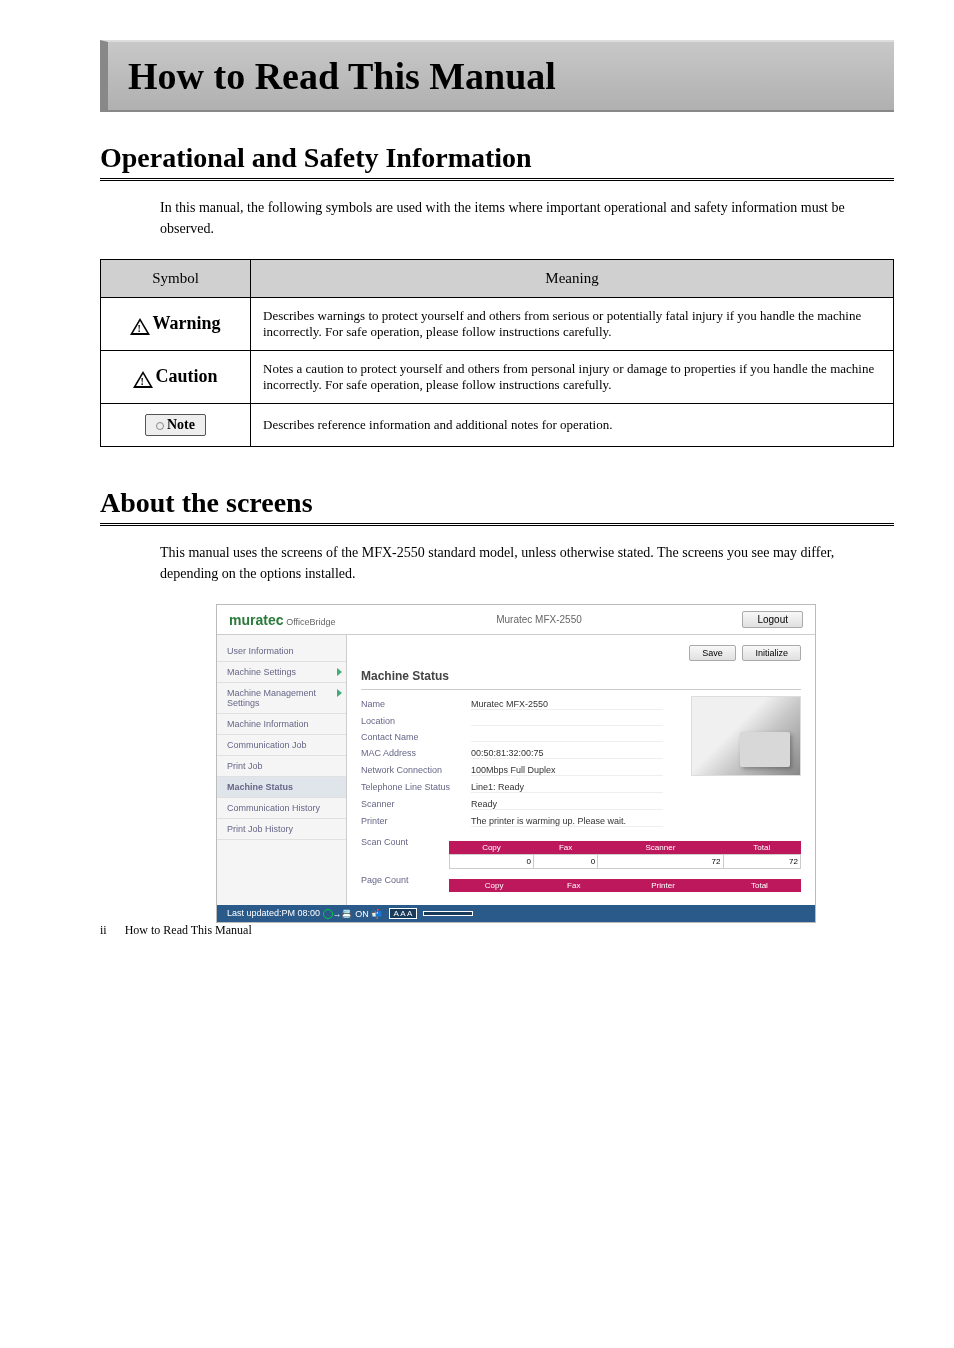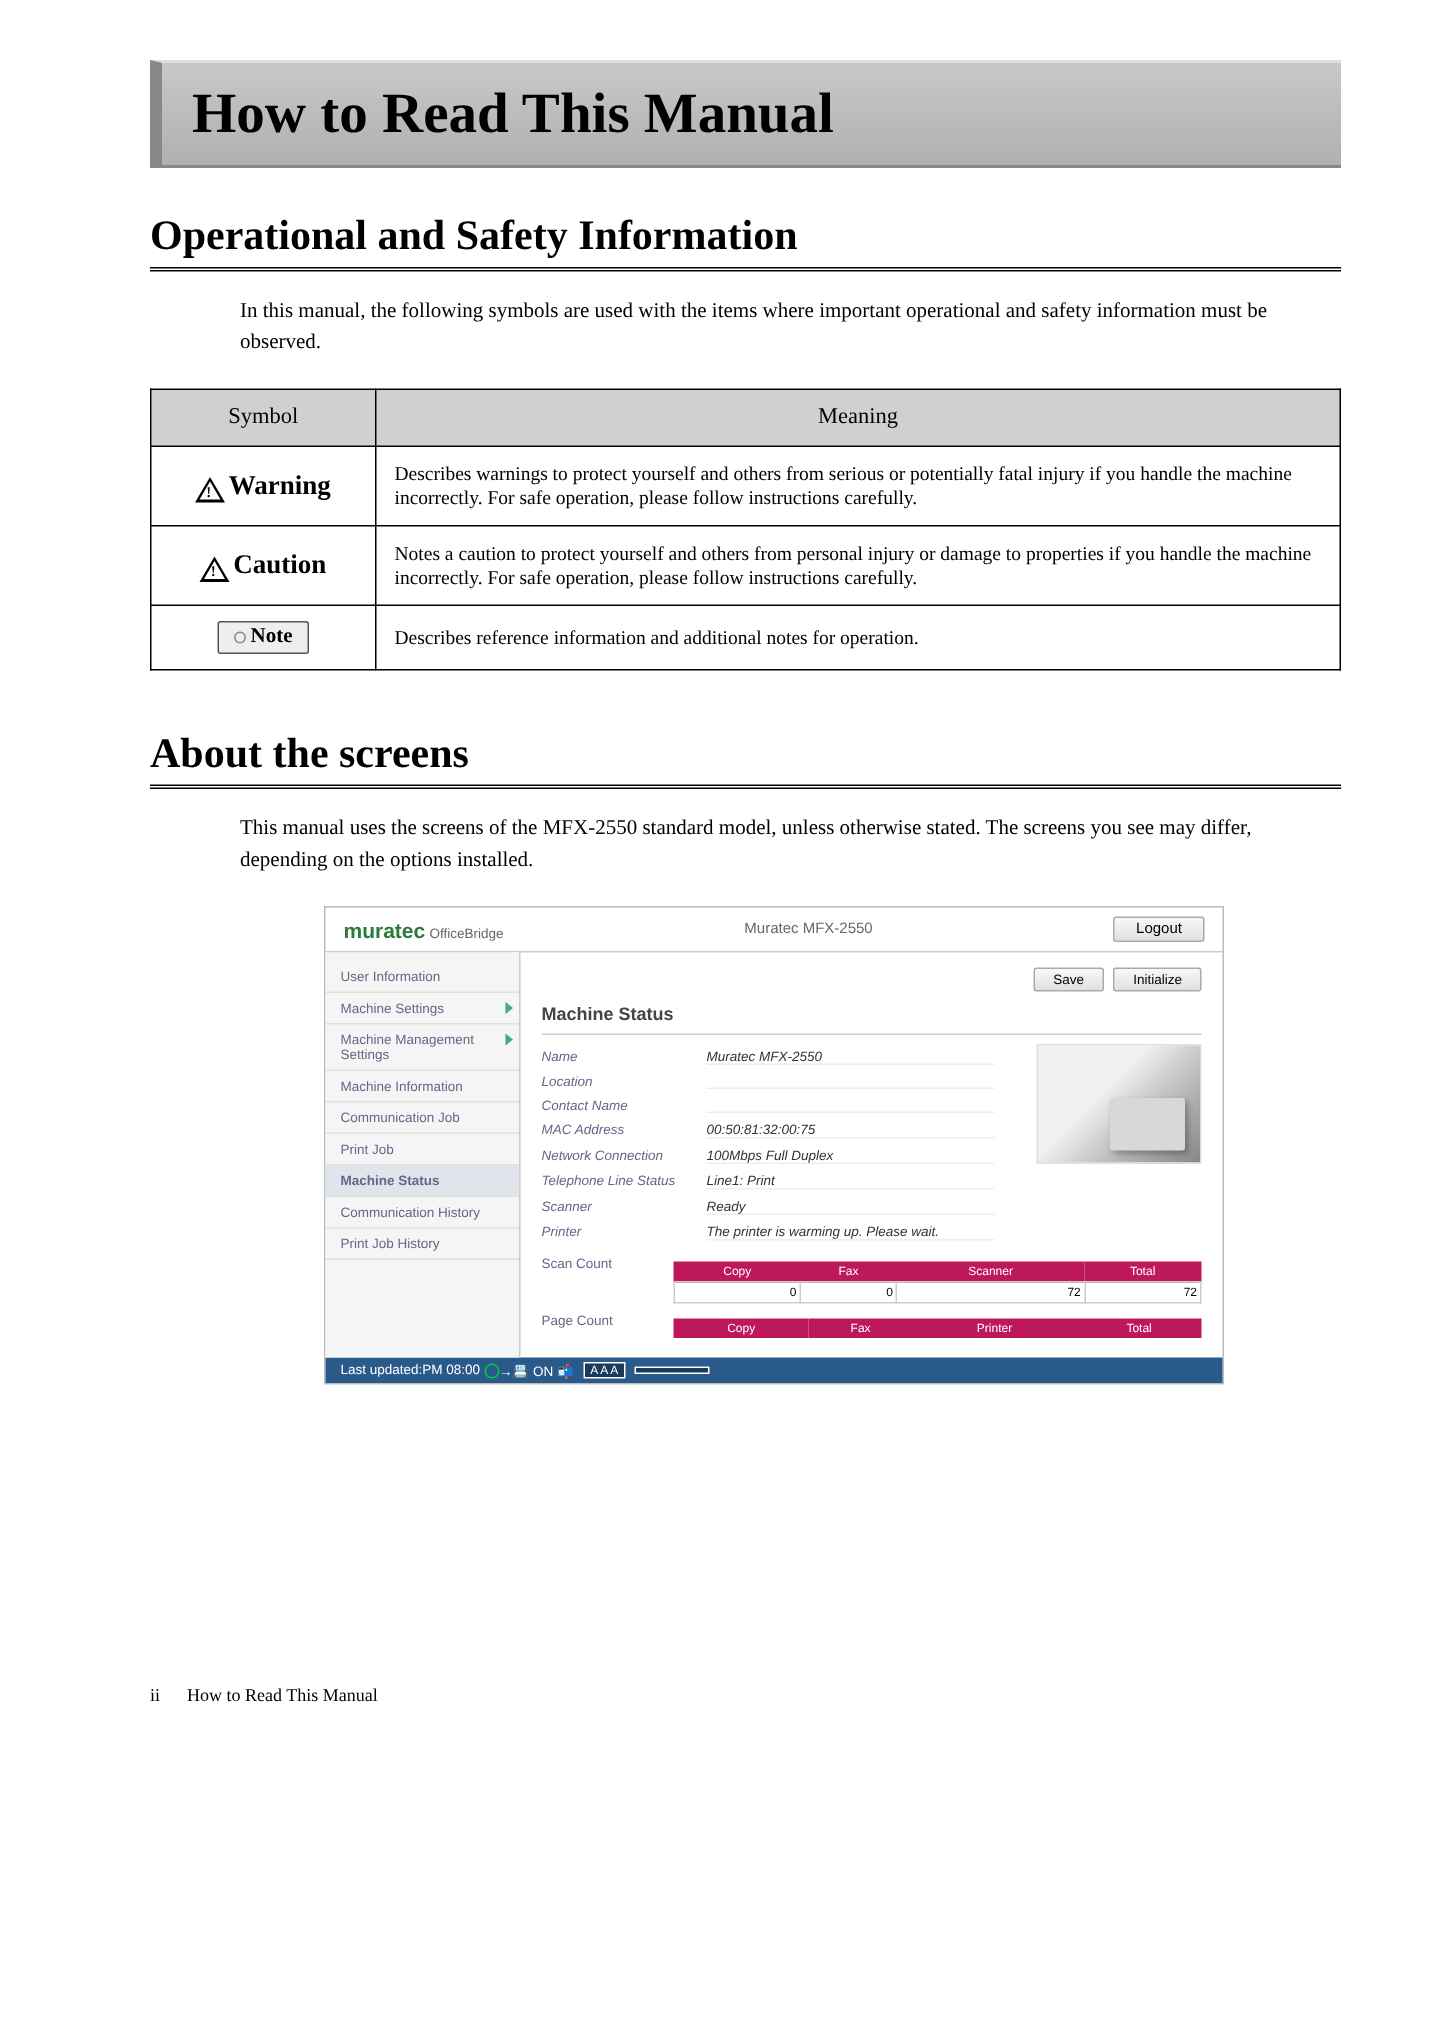--- a/index.html
+++ b/index.html
@@ -217,21 +217,20 @@
       margin-bottom: 6px;
     }
     .sh-hr {
       border: none;
       border-top: 1px solid #ccc;
       margin-bottom: 6px;
     }
     .sh-status-grid {
       display: flex;
       gap: 28px;
-      font-style: italic;
     }
     .sh-status-left {
       flex: 1;
     }
     .sh-row {
       display: flex;
       padding: 3px 0;
       font-size: 9px;
     }
     .sh-label {
@@ -308,21 +307,20 @@
     .refresh-icon {
       display: inline-block;
       width: 10px;
       height: 10px;
       border: 1px solid #0c4;
       border-radius: 50%;
       position: relative;
       vertical-align: middle;
     }
     .footer-wrap {
-      margin-top: 200px;
       font-size: 12px;
       font-family: Georgia, serif;
     }
   </style>
 </head>
 <body>
 
 <div class="title-banner">
   <h1>How to Read This Manual</h1>
 </div>
@@ -409,21 +407,21 @@
           <div class="sh-row">
               <span class="sh-label">MAC Address</span>
               <span class="sh-value">00:50:81:32:00:75</span>
             </div>
           <div class="sh-row">
               <span class="sh-label">Network Connection</span>
               <span class="sh-value">100Mbps   Full Duplex</span>
             </div>
           <div class="sh-row">
               <span class="sh-label">Telephone Line Status</span>
-              <span class="sh-value">Line1: Print</span>
+              <span class="sh-value">Line1: Ready</span>
             </div>
           <div class="sh-row">
               <span class="sh-label">Scanner</span>
               <span class="sh-value">Ready</span>
             </div>
           <div class="sh-row">
               <span class="sh-label">Printer</span>
               <span class="sh-value">The printer is warming up. Please wait.</span>
             </div>
         </div>

